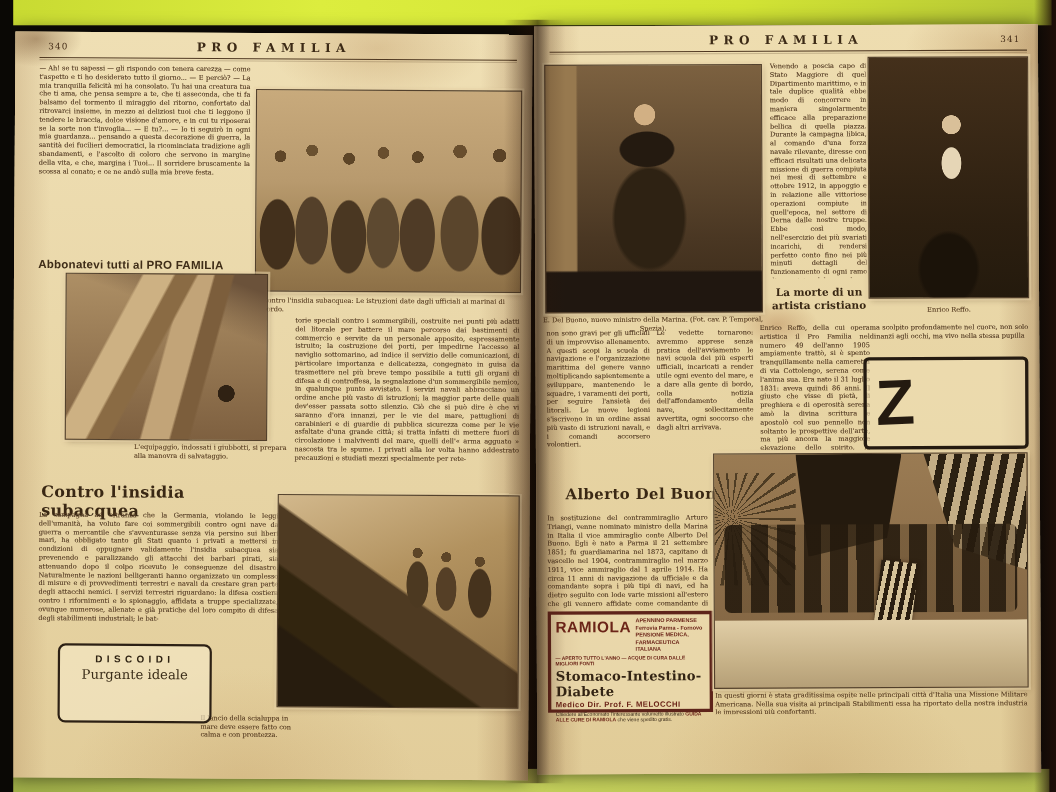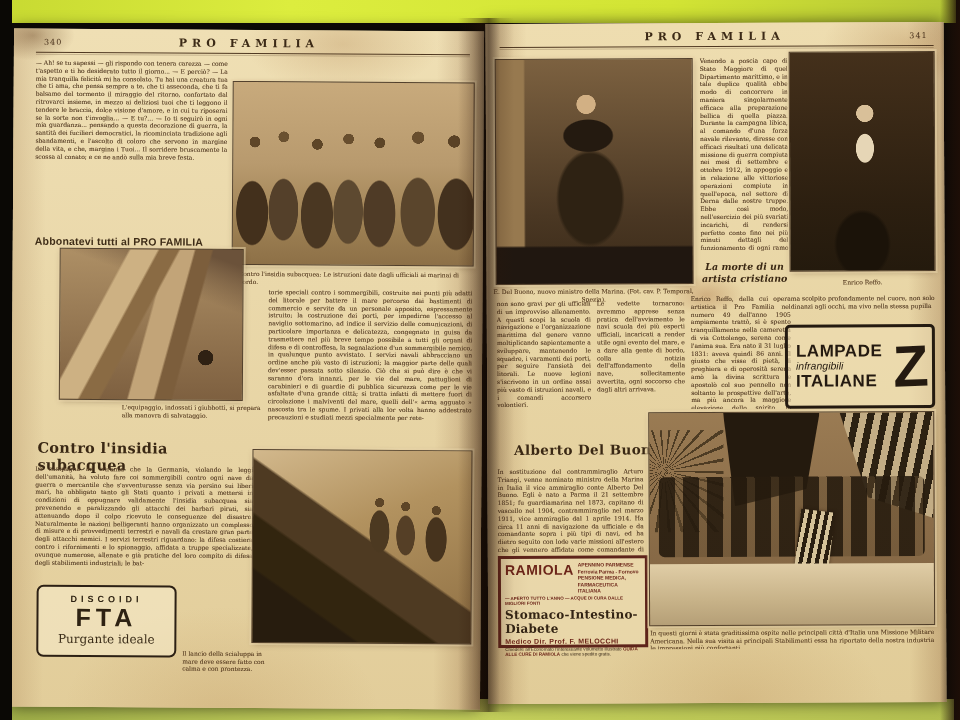--- a/index.html
+++ b/index.html
@@ -119,34 +119,34 @@
   #l-banner{left:22px;top:206px;width:212px;font-family:"Liberation Sans",sans-serif;font-weight:bold;
             font-size:10.5px;color:#3f2d18;letter-spacing:.2px;position:absolute;}
   #l-cap1{left:226px;top:240px;width:230px;height:16px;}
   #l-col2{left:256px;top:258px;width:204px;height:160px;}
   #l-cap2{left:110px;top:374px;width:150px;height:18px;}
   #l-headline{left:26px;top:410px;width:216px;font-size:14.5px;letter-spacing:.3px;}
   #l-artbody{left:24px;top:436px;width:218px;height:118px;}
   #l-cap3{left:172px;top:620px;width:92px;height:44px;}
 
   
-  #l-fta{left:26px;top:556px;width:140px;height:72px;border:2px solid #2c2014;border-radius:7px;
+  #l-fta{left:42px;top:556px;width:140px;height:72px;border:2px solid #2c2014;border-radius:7px;
          background:rgba(244,232,198,.65);text-align:center;padding-top:7px;box-sizing:border-box;position:absolute;}
   #l-fta .t1{font-family:"Liberation Sans",sans-serif;font-weight:bold;font-size:9px;letter-spacing:4px;color:#2e2212;}
   #l-fta .t2{font-family:"Liberation Sans",sans-serif;font-weight:bold;font-size:25px;letter-spacing:5px;
              color:#2e2212;line-height:1;margin-top:1px;}
   #l-fta .t3{font-size:12px;color:#3a2c18;margin-top:2px;text-align:center;}
 
   
   #r-pagenum{right:16px;text-align:center;}
   #r-rule{left:14px;right:10px;top:23px;}
   #r-cap1{left:4px;top:264px;width:206px;text-align:center;}
   #r-midcol{left:214px;top:34px;width:88px;height:196px;font-size:6px;}
   #r-cap2{left:304px;top:256px;width:144px;text-align:center;}
-  #r-morte-title{left:204px;top:238px;width:108px;font-size:9.5px;text-align:center;line-height:1.25;font-style:italic;}
+  #r-morte-title{left:204px;top:238px;width:108px;font-size:9.5px;text-align:center;line-height:1.25;}
   #r-cola{left:10px;top:276px;width:94px;height:138px;}
   #r-colb{left:110px;top:276px;width:88px;height:138px;}
   #r-reffobody{left:204px;top:272px;width:100px;height:114px;}
   #r-reffocont{left:304px;top:272px;width:144px;height:26px;}
   #r-db-title{left:12px;top:418px;width:176px;font-size:13.5px;text-align:center;letter-spacing:.4px;}
   #r-db-body{left:10px;top:444px;width:146px;height:86px;}
   #r-groupcap{left:162px;top:606px;width:284px;height:20px;text-align:justify;}
 
   
   #r-lampade{left:298px;top:302px;width:150px;height:84px;border:3px solid #241a10;border-radius:5px;
@@ -194,21 +194,20 @@
     <div class="smalltext" id="l-col2">torie speciali contro i sommergibili, costruite nei punti più adatti del litorale per battere il mare percorso dai bastimenti di commercio e servite da un personale apposito, espressamente istruito; la costruzione dei porti, per impedirne l'accesso al naviglio sottomarino, ad indice il servizio delle comunicazioni, di particolare importanza e delicatezza, congegnato in guisa da trasmettere nel più breve tempo possibile a tutti gli organi di difesa e di controffesa, la segnalazione d'un sommergibile nemico, in qualunque punto avvistato. I servizi navali abbracciano un ordine anche più vasto di istruzioni; la maggior parte delle quali dev'esser passata sotto silenzio. Ciò che si può dire è che vi saranno d'ora innanzi, per le vie del mare, pattuglioni di carabinieri e di guardie di pubblica sicurezza come per le vie asfaltate d'una grande città; si tratta infatti di mettere fuori di circolazione i malviventi del mare, quelli dell'« arma agguato » nascosta tra le spume. I privati alla lor volta hanno addestrato precauzioni e studiati mezzi specialmente per rete-</div>
 
     <div class="headline" id="l-headline">Contro l'insidia subacquea</div>
     <div class="smalltext" id="l-artbody">La campagna ad oltranza che la Germania, violando le leggi dell'umanità, ha voluto fare coi sommergibili contro ogni nave da guerra o mercantile che s'avventurasse senza via persino sui liberi mari, ha obbligato tanto gli Stati quanto i privati a mettersi in condizioni di oppugnare validamente l'insidia subacquea sia prevenendo e paralizzando gli attacchi dei barbari pirati, sia attenuando dopo il colpo ricevuto le conseguenze del disastro. Naturalmente le nazioni belligeranti hanno organizzato un complesso di misure e di provvedimenti terrestri e navali da crestare gran parte degli attacchi nemici. I servizi terrestri riguardano: la difesa costiera contro i rifornimenti e lo spionaggio, affidata a truppe specializzate, ovunque numerose, allenate e già pratiche del loro compito di difesa degli stabilimenti industriali; le bat-</div>
 
     <div class="photo" id="l-photo3"></div>
     <div class="caption" id="l-cap3">Il lancio della scialuppa in mare deve essere fatto con calma e con prontezza.</div>
 
     <div id="l-fta">
       <div class="t1">DISCOIDI</div>
-      <div class="t2">FTA</div>
       <div class="t3">Purgante ideale</div>
     </div>
   </div>
 
   <div class="page" id="pageR">
     <div class="masthead">PRO FAMILIA</div>
     <div class="pagenum" id="r-pagenum">341</div>
     <div class="rule" id="r-rule"></div>
 
     <div class="photo" id="r-photo1"></div>
@@ -220,25 +219,20 @@
     <div class="caption" id="r-cap2">Enrico Reffo.</div>
 
     <div class="headline" id="r-morte-title">La morte di un artista cristiano</div>
 
     <div class="smalltext" id="r-cola">non sono gravi per gli ufficiali di un improvviso allenamento. A questi scopi la scuola di navigazione e l'organizzazione marittima del genere vanno moltiplicando sapientemente a sviluppare, mantenendo le squadre, i varamenti dei porti, per seguire l'ansietà dei litorali. Le nuove legioni s'iscrivono in un ordine assai più vasto di istruzioni navali, e i comandi accorsero volontieri.</div>
     <div class="smalltext" id="r-colb">Le vedette tornarono: avremmo apprese senza pratica dell'avviamento le navi scuola dei più esperti ufficiali, incaricati a render utile ogni evento del mare, e a dare alla gente di bordo, colla notizia dell'affondamento della nave, sollecitamente avvertita, ogni soccorso che dagli altri arrivava.</div>
     <div class="smalltext" id="r-reffobody">Enrico Reffo, della cui opera artistica il Pro Familia nel numero 49 dell'anno 1905 ampiamente trattò, si è spento tranquillamente nella cameretta di via Cottolengo, serena come l'anima sua. Era nato il 31 luglio 1831: aveva quindi 86 anni. Il giusto che visse di pietà, di preghiera e di operosità serena amò la divina scrittura e apostolò col suo pennello non soltanto le prospettive dell'arte, ma più ancora la maggiore elevazione dello spirito, la maggiore saldezza della fede,</div>
     <div class="smalltext" id="r-reffocont">ma scolpito profondamente nel cuore, non solo dinanzi agli occhi, ma vivo nella stessa pupilla</div>
 
     <div id="r-lampade">
-      <div class="words">
-        <div class="w1">LAMPADE</div>
-        <div class="w2">infrangibili</div>
-        <div class="w3">ITALIANE</div>
-      </div>
       <div class="zz">Z</div>
     </div>
 
     <div class="headline" id="r-db-title">Alberto Del Buono</div>
     <div class="smalltext" id="r-db-body">In sostituzione del contrammiraglio Arturo Triangi, venne nominato ministro della Marina in Italia il vice ammiraglio conte Alberto Del Buono. Egli è nato a Parma il 21 settembre 1851; fu guardiamarina nel 1873, capitano di vascello nel 1904, contrammiraglio nel marzo 1911, vice ammiraglio dal 1 aprile 1914. Ha circa 11 anni di navigazione da ufficiale e da comandante sopra i più tipi di navi, ed ha dietro seguìto con lode varie missioni all'estero che gli vennero affidate come comandante di navi. Fu prima comandante della difesa marittima di</div>
 
     <div id="r-ramiola">
       <div class="row1">
         <div class="name">RAMIOLA</div>
         <div class="side">

